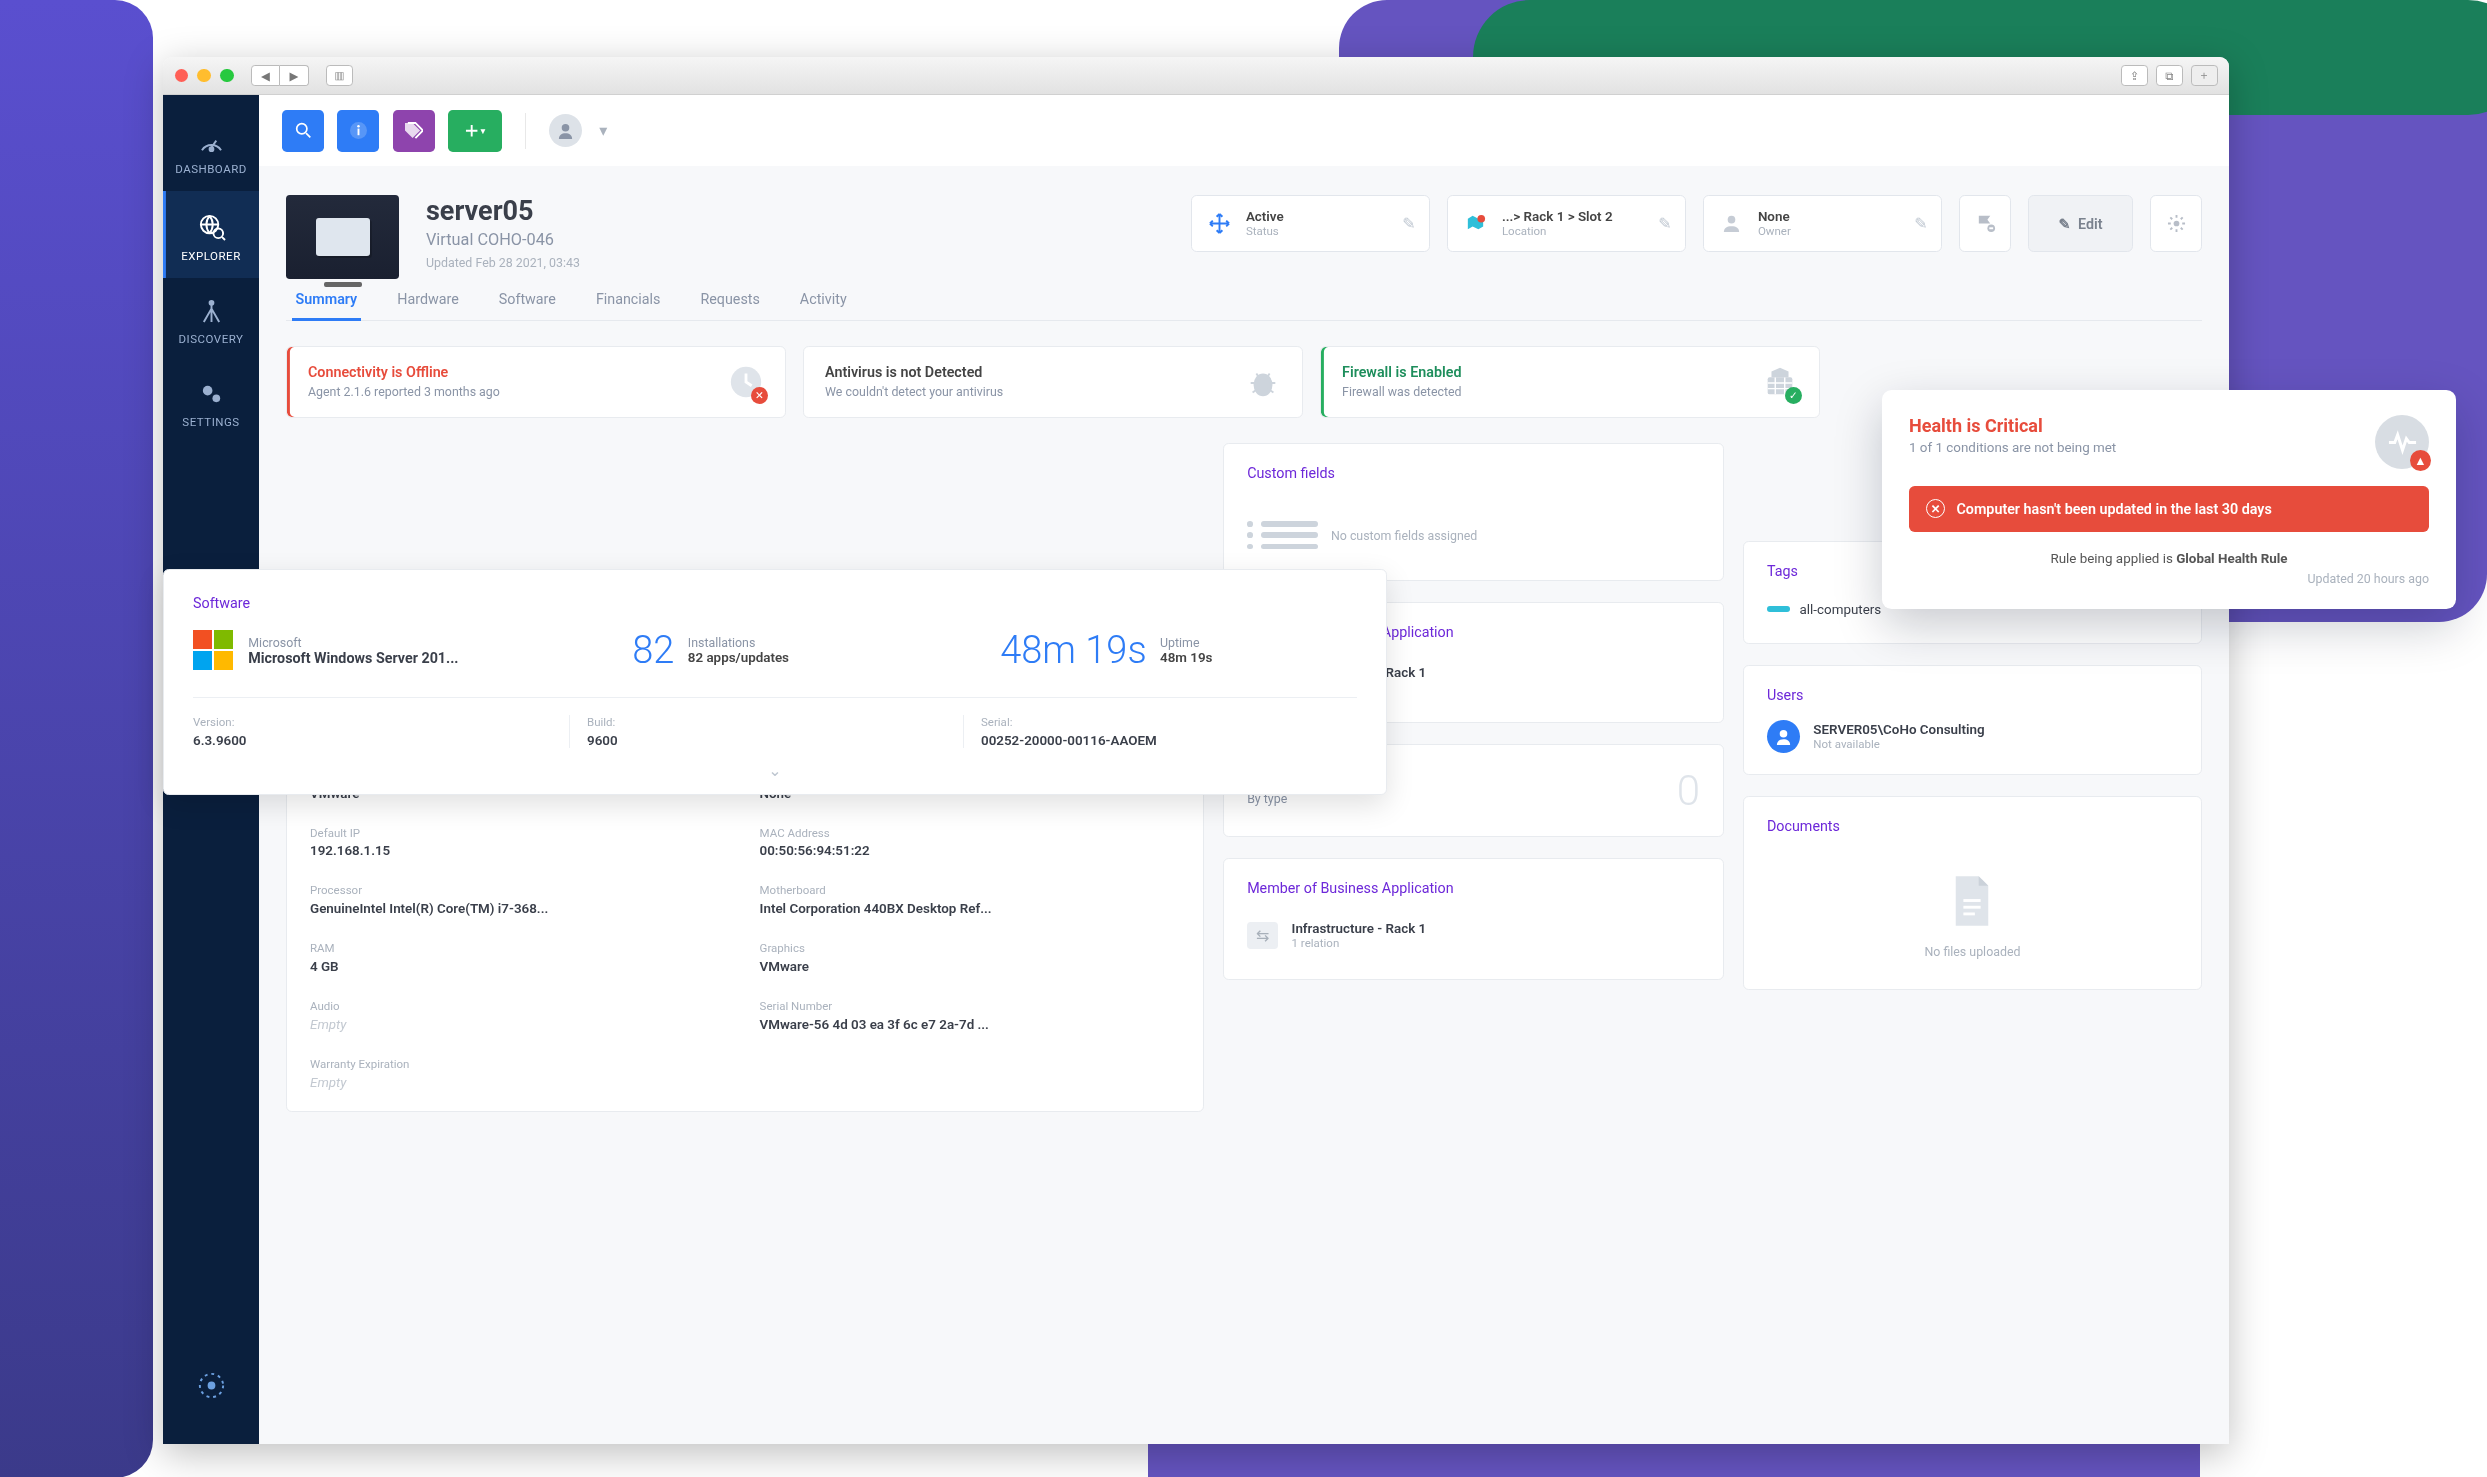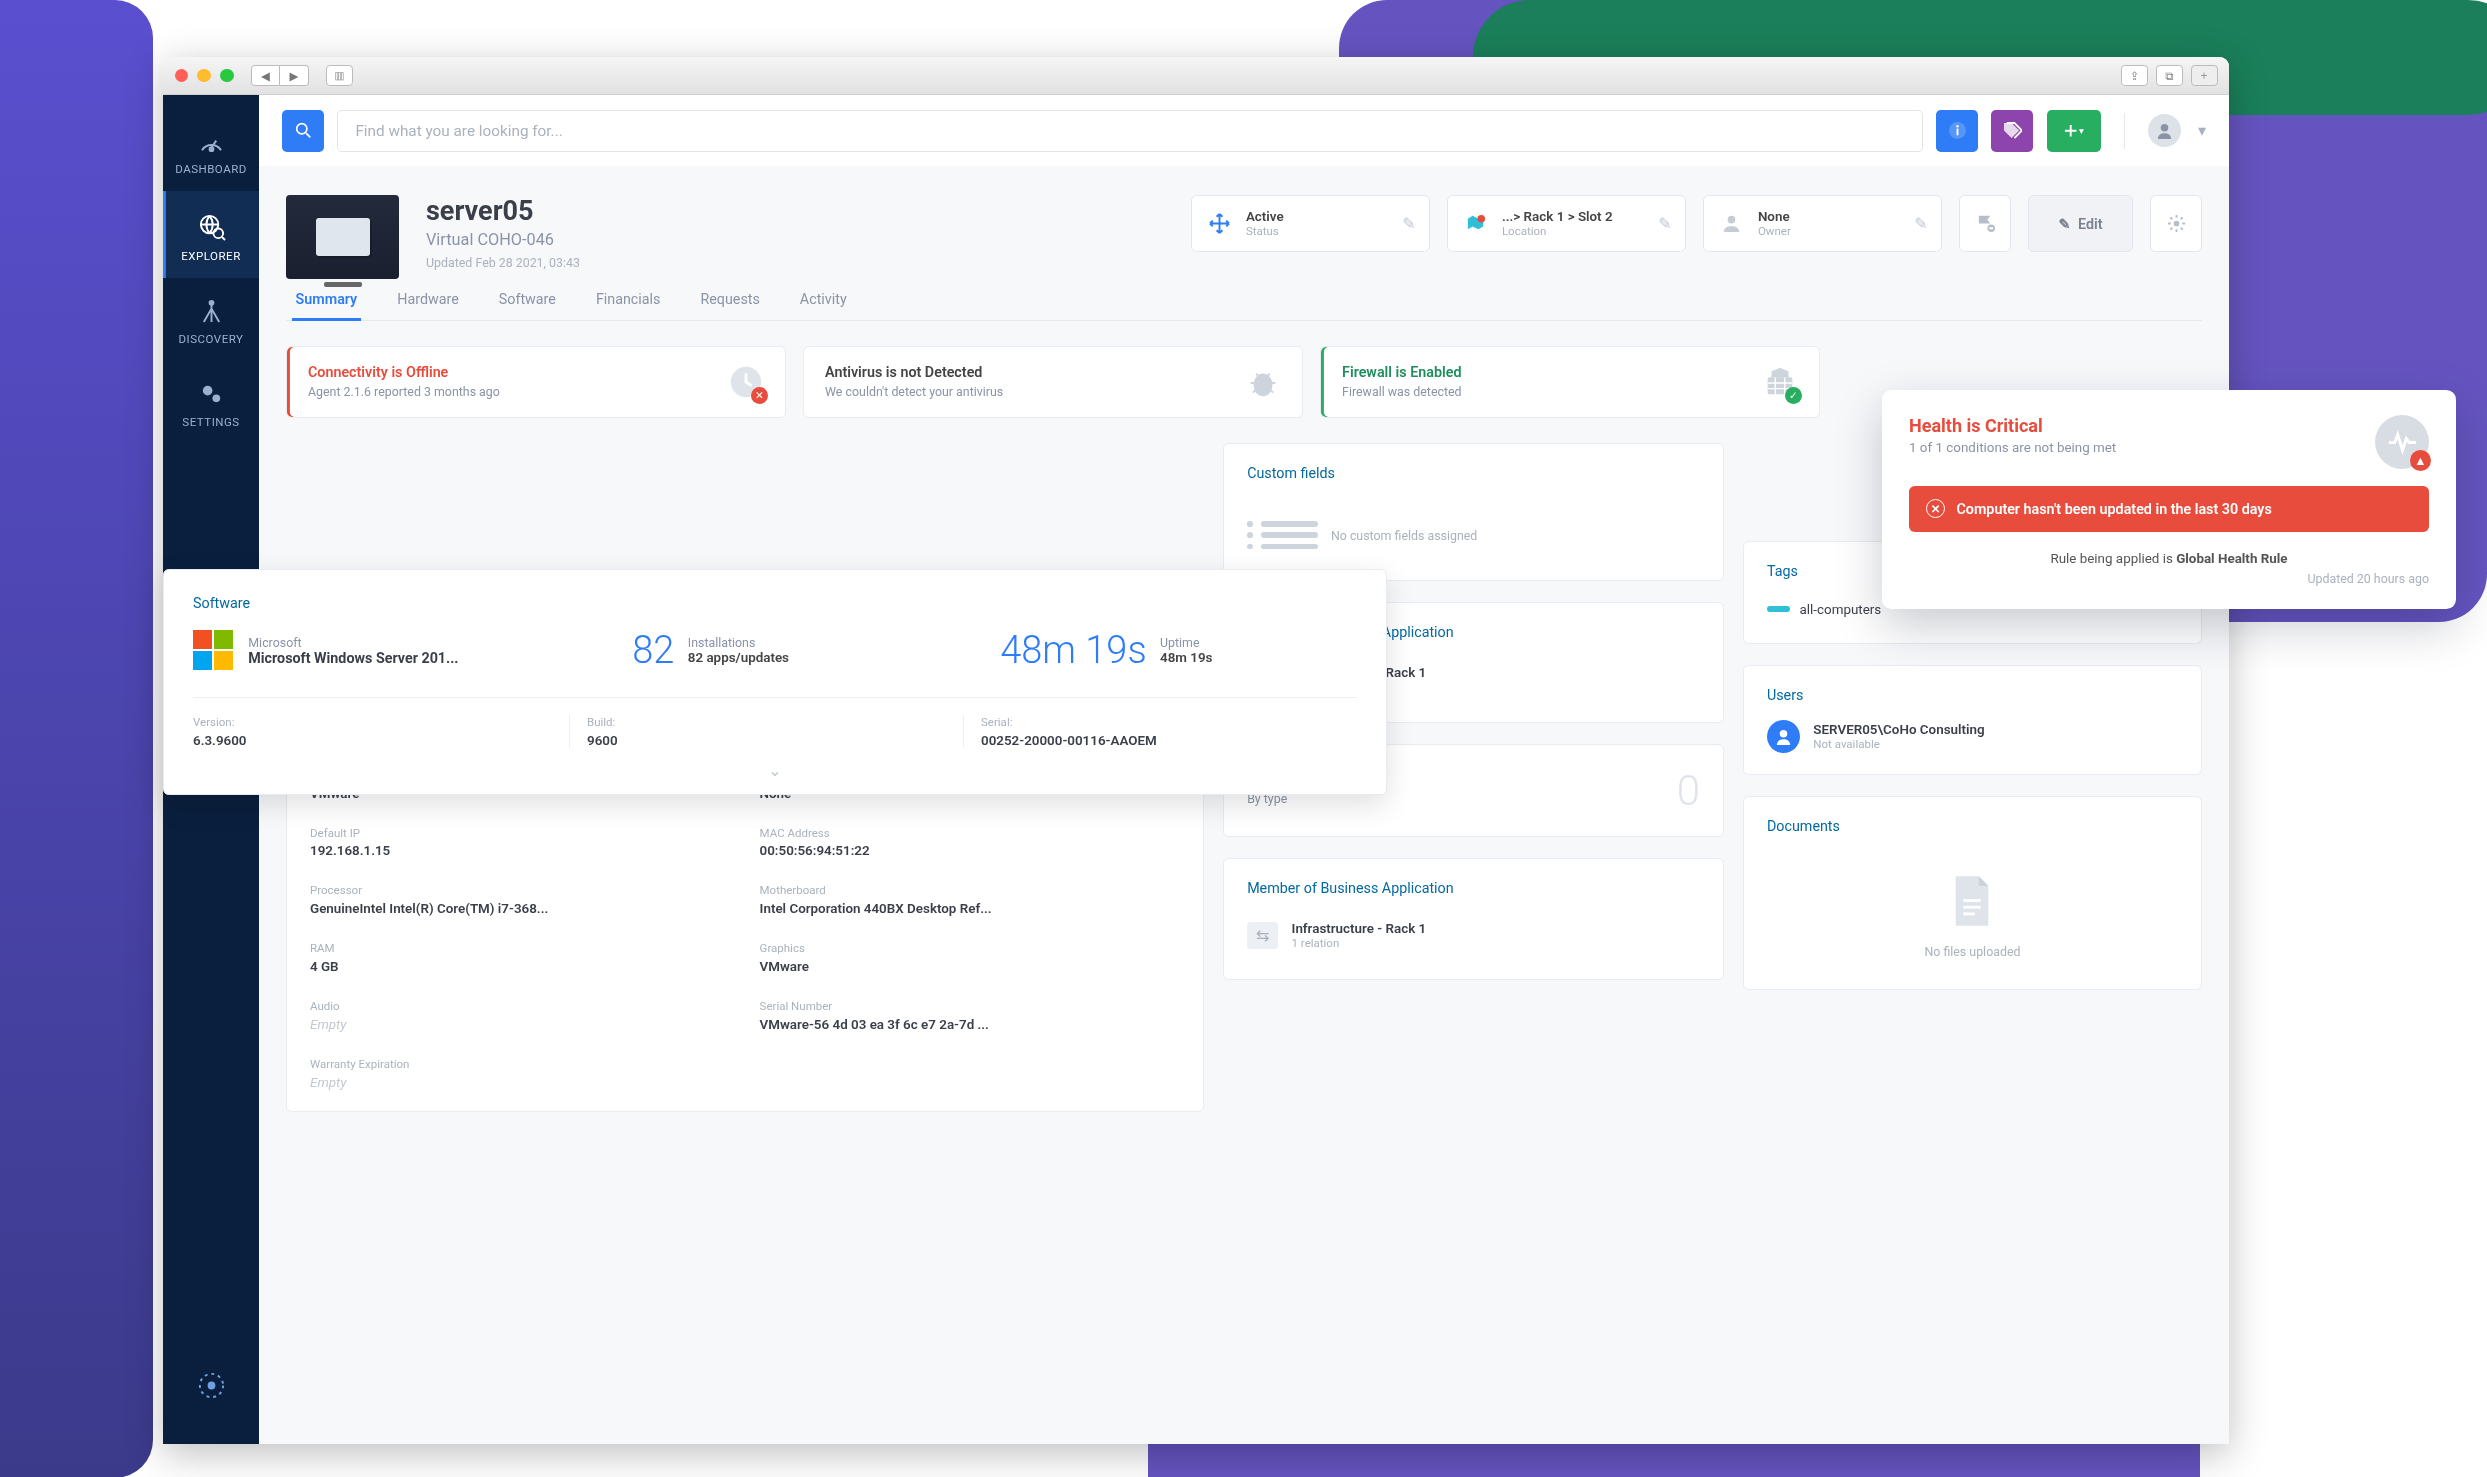--- a/index.html
+++ b/index.html
@@ -81,21 +81,21 @@
 .hc .bigicon{width:36px; height:36px; color:#cdd4dc; position:relative;}
 .hc .badge{position:absolute; right:-3.8px; bottom:-3.8px; width:17px; height:17px; border-radius:50%; display:flex;align-items:center;justify-content:center; color:#fff; font-size:10.5px;}
 .hc .badge.red{background:#e74c3c;} .hc .badge.green{background:#27ae60;}
 
 .grid{ display:flex; gap:19px;}
 .col-main{ flex: 1.1; display:flex; flex-direction:column; gap:21px;}
 .col-mid{ flex: .6; display:flex; flex-direction:column; gap:21px;}
 .col-right{ flex: .55; display:flex; flex-direction:column; gap:21px;}
 
 .panel{ background:#fff; border:1px solid #e8ebef; border-radius:5.7px; padding:21px 23px;}
-.panel-title{ font-size:14.3px; color:#0369a1; margin-bottom:17px;}
+.panel-title{ font-size:14.3px; color:#6d28d9; margin-bottom:17px;}
 
 .sw-row{ display:flex; align-items:center; gap:11px; margin-bottom:25px;}
 .sw-os{ display:flex; align-items:center; gap:15.3px; flex:1.2;}
 .winlogo{ width:40px; height:40px; display:grid; grid-template-columns:1fr 1fr; grid-template-rows:1fr 1fr; gap:2.9px;}
 .winlogo div:nth-child(1){background:#f25022;} .winlogo div:nth-child(2){background:#7fba00;}
 .winlogo div:nth-child(3){background:#00a4ef;} .winlogo div:nth-child(4){background:#ffb900;}
 .sw-os-txt .vendor{font-size:12.4px; color:#8a94a6;} .sw-os-txt .osname{font-size:14.3px; font-weight:700; color:#3a3f4a;}
 .sw-stat{ flex:1; display:flex; align-items:center; gap:13.4px;}
 .sw-stat .big{ font-size:38px; font-weight:300; color:#2e7cf6;}
 .sw-stat .lbls .l1{font-size:12.4px; color:#8a94a6;} .sw-stat .lbls .l2{font-size:13.4px; font-weight:600; color:#444;}
@@ -227,21 +227,20 @@
 
     <div class="main">
 
       <div class="topbar">
         <div class="searchbtn">
           <svg width="17" height="17" viewBox="0 0 20 20" fill="none" stroke="currentColor" stroke-width="2">
               <circle cx="8" cy="8" r="6"></circle>
               <path d="M13 13l5 5"></path>
             </svg>
         </div>
-        <input class="searchbox" placeholder="Find what you are looking for..." style="">
         <div class="actbtn info">
           <svg width="17" height="17" viewBox="0 0 18 18" fill="currentColor">
               <circle cx="9" cy="9" r="9" fill="#fff" opacity=".2"></circle>
               <rect x="8" y="7" width="2" height="7" fill="#fff"></rect>
               <circle cx="9" cy="4.5" r="1.3" fill="#fff"></circle>
             </svg>
         </div>
         <div class="actbtn tag">
           <svg width="19" height="17" viewBox="0 0 20 18" fill="#fff">
               <path d="M1 1h8l8 8-8 8-8-8z" opacity=".8"></path>

